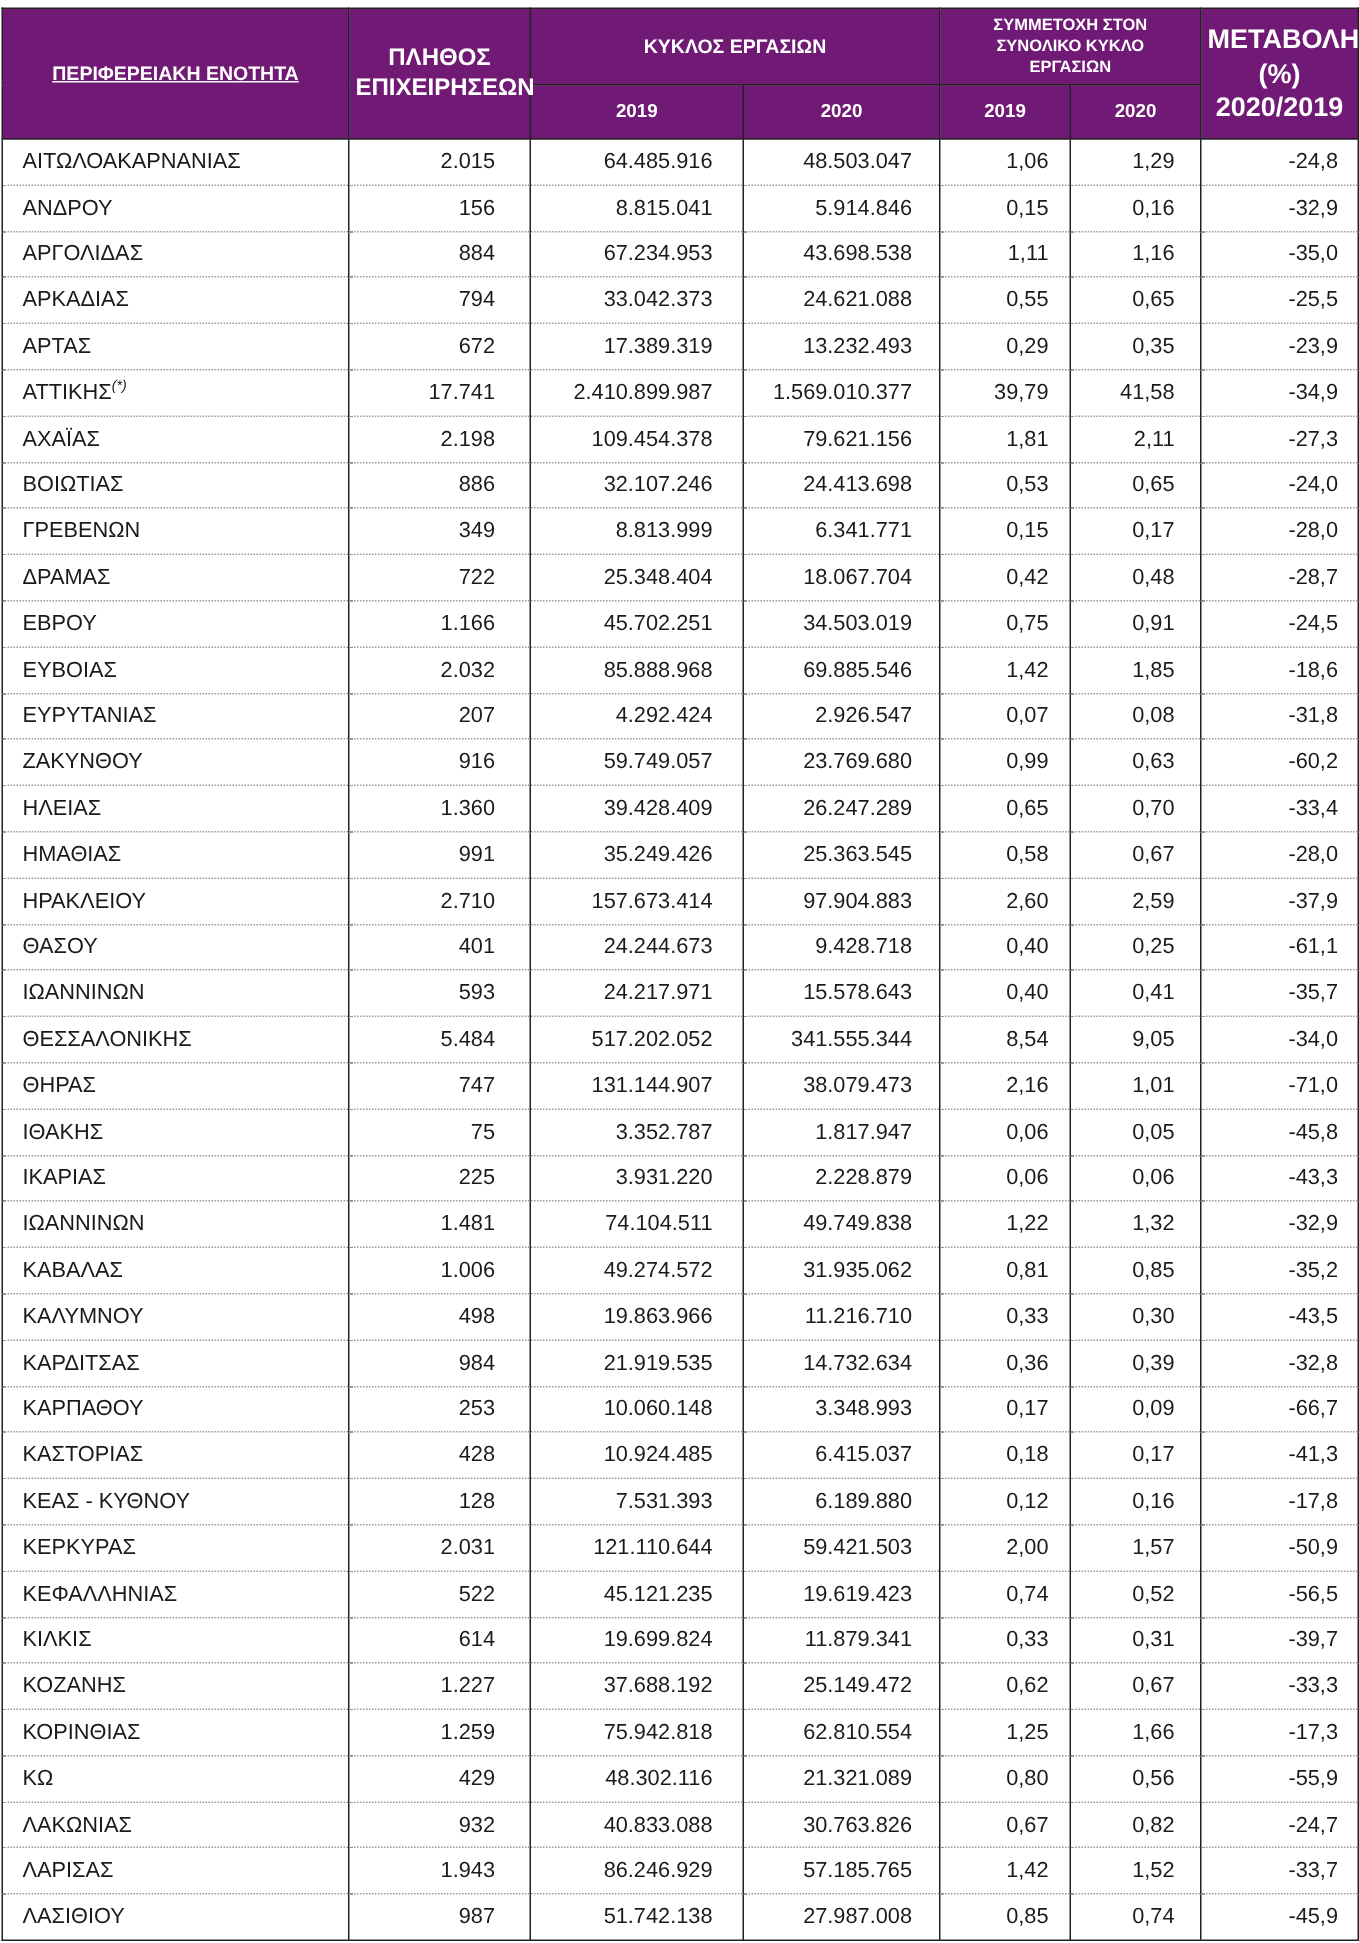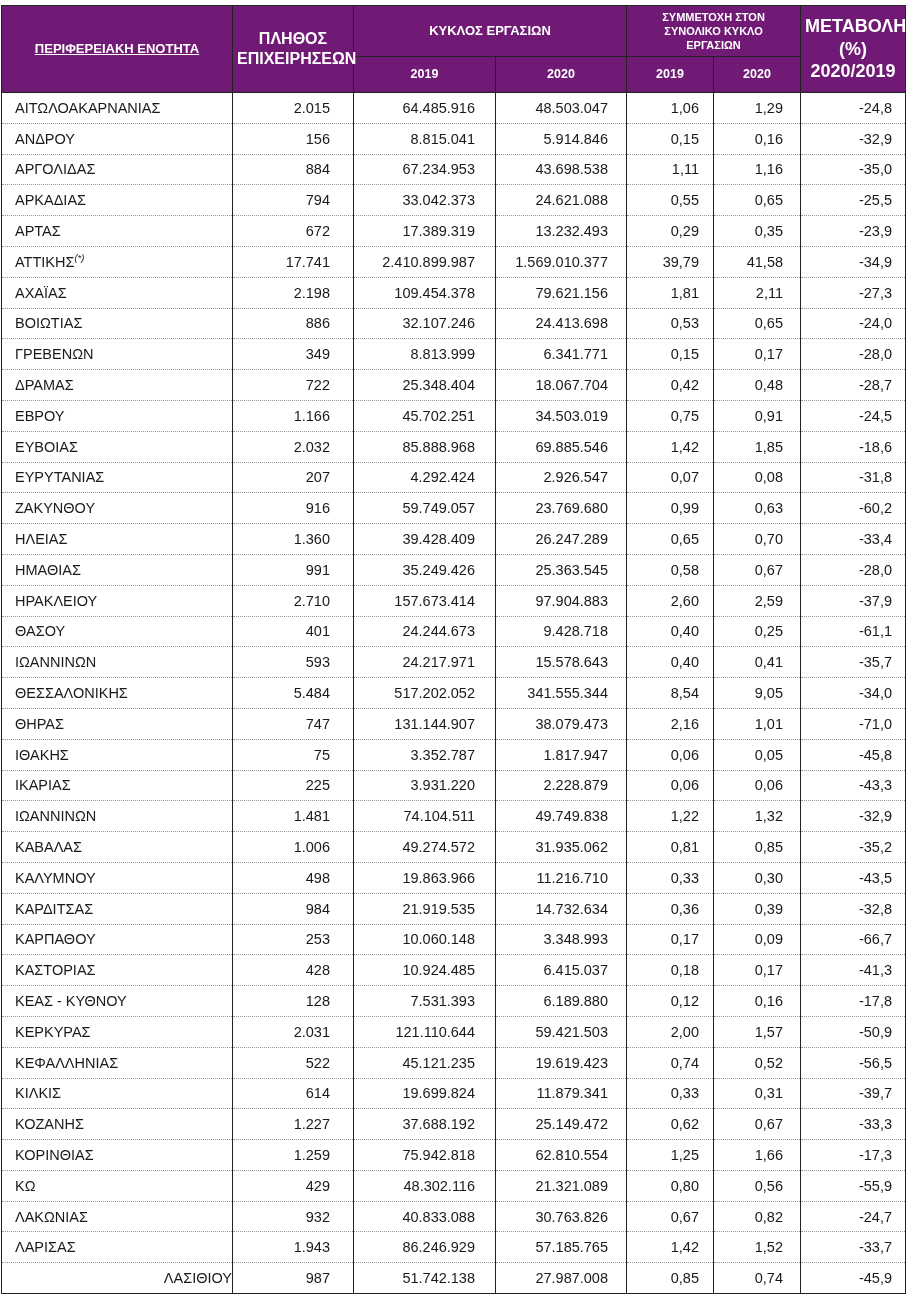--- a/index.html
+++ b/index.html
@@ -60,21 +60,21 @@
     color: #1a1a1a;
     vertical-align: middle;
     border-left: 1px solid #222222;
     border-right: 1px solid #222222;
     border-top: 1px dotted #979797;
     padding: 0;
     overflow: hidden;
     white-space: nowrap;
   }
   tbody tr:first-child td { border-top: 1px solid #222222; }
-  tbody tr:last-child  td { border-bottom: 1.5px solid #222222; text-align: right; }
+  tbody tr:last-child  td { border-bottom: 1.5px solid #222222; }
 
   td.cell-region     { text-align: left;  padding-left: 13px; }
   td.cell-businesses { text-align: right; padding-right: 23px; margin-left: 48px; }
   td.cell-t2019      { text-align: right; padding-right: 20px; }
   td.cell-t2020      { text-align: right; padding-right: 18px; }
   td.cell-s2019      { text-align: right; padding-right: 14px; }
   td.cell-s2020      { text-align: right; padding-right: 17px; }
   td.cell-change     { text-align: right; padding-right: 13px; padding-left: 12px; }
 
   td.cell-region sup {

